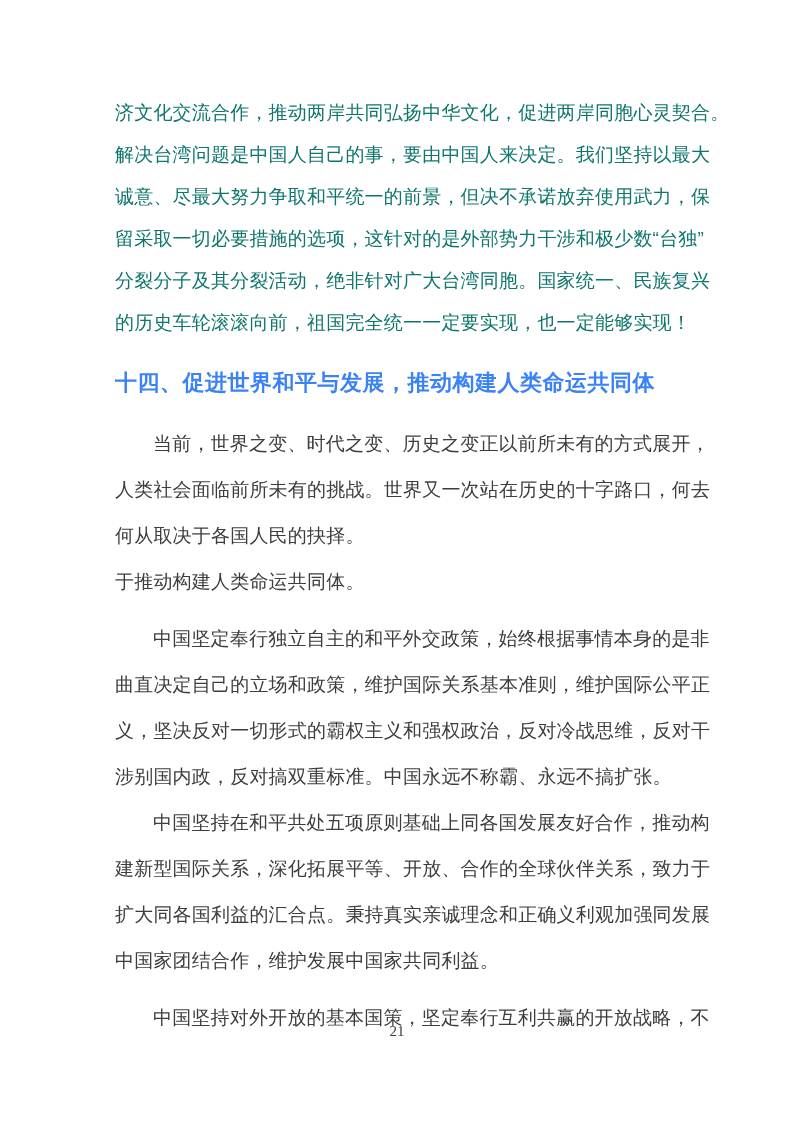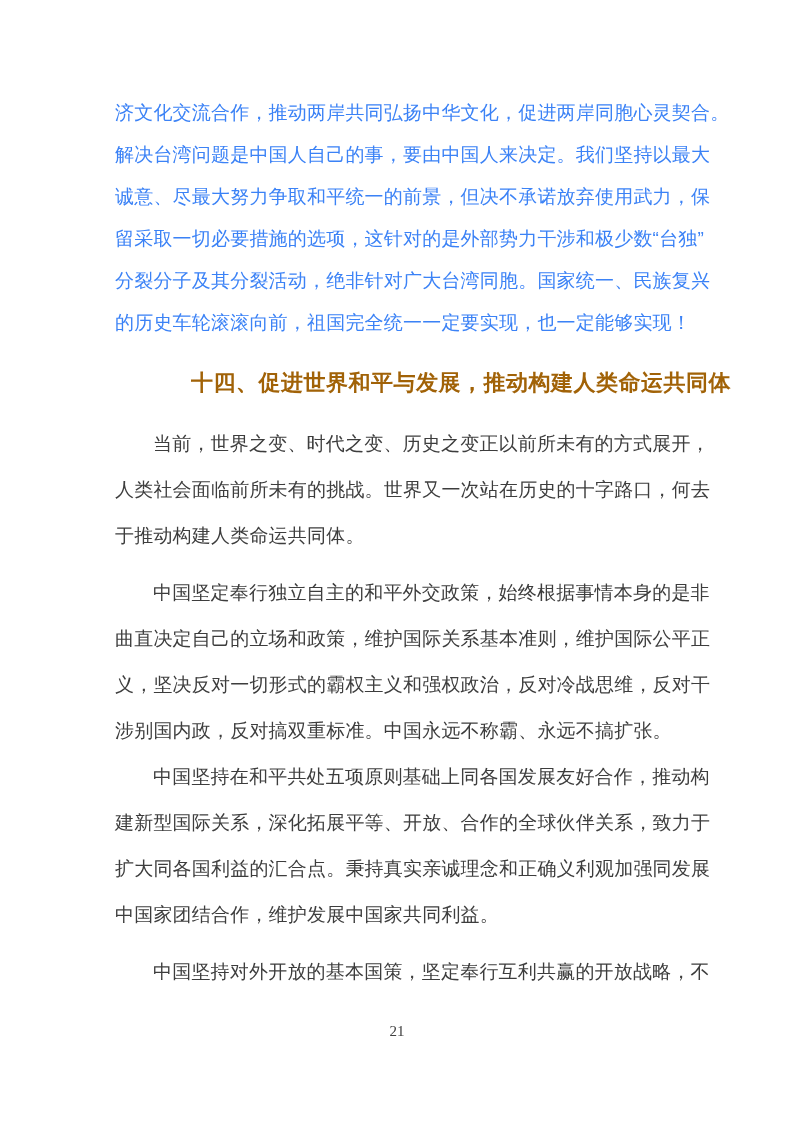--- a/index.html
+++ b/index.html
@@ -18,21 +18,21 @@
   .content {
     position: absolute;
     left: 115px;
     top: 92px;
     width: 616px;
   }
   .para .line {
     height: 42px;
     line-height: 42px;
     font-size: 19px;
-    color: #3b82f6;
+    color: #0f766e;
     white-space: nowrap;
     letter-spacing: 0.2px;
   }
   .body-para .line {
     height: 38px;
     line-height: 38px;
     font-size: 19px;
     color: #3d3d3d;
     white-space: nowrap;
     letter-spacing: 0.2px;
@@ -41,22 +41,22 @@
   .line.indent {
     padding-left: 38px;
   }
   .heading {
     margin-top: 18px;
     margin-bottom: 21px;
     height: 42px;
     line-height: 42px;
     font-size: 22px;
     font-weight: bold;
-    color: #a16207;
-    text-align: right;
+    color: #3b82f6;
+    text-align: left;
     white-space: nowrap;
     letter-spacing: 0.5px;
   }
   .spaced-before {
     margin-top: 19px;
   }
   .page-number {
     position: absolute;
     left: 0;
     right: 0;
@@ -82,20 +82,21 @@
       <div class="line">留采取一切必要措施的选项，这针对的是外部势力干涉和极少数“台独”</div>
       <div class="line">分裂分子及其分裂活动，绝非针对广大台湾同胞。国家统一、民族复兴</div>
       <div class="line">的历史车轮滚滚向前，祖国完全统一一定要实现，也一定能够实现！</div>
     </div>
 
     <div class="heading">十四、促进世界和平与发展，推动构建人类命运共同体</div>
 
     <div class="body-para">
       <div class="line indent">当前，世界之变、时代之变、历史之变正以前所未有的方式展开，</div>
       <div class="line">人类社会面临前所未有的挑战。世界又一次站在历史的十字路口，何去</div>
+      <div class="line">何从取决于各国人民的抉择。</div>
     </div>
 
     <div class="body-para">
       <div class="line">于推动构建人类命运共同体。</div>
     </div>
 
     <div class="body-para spaced-before">
       <div class="line indent">中国坚定奉行独立自主的和平外交政策，始终根据事情本身的是非</div>
       <div class="line">曲直决定自己的立场和政策，维护国际关系基本准则，维护国际公平正</div>
       <div class="line">义，坚决反对一切形式的霸权主义和强权政治，反对冷战思维，反对干</div>

